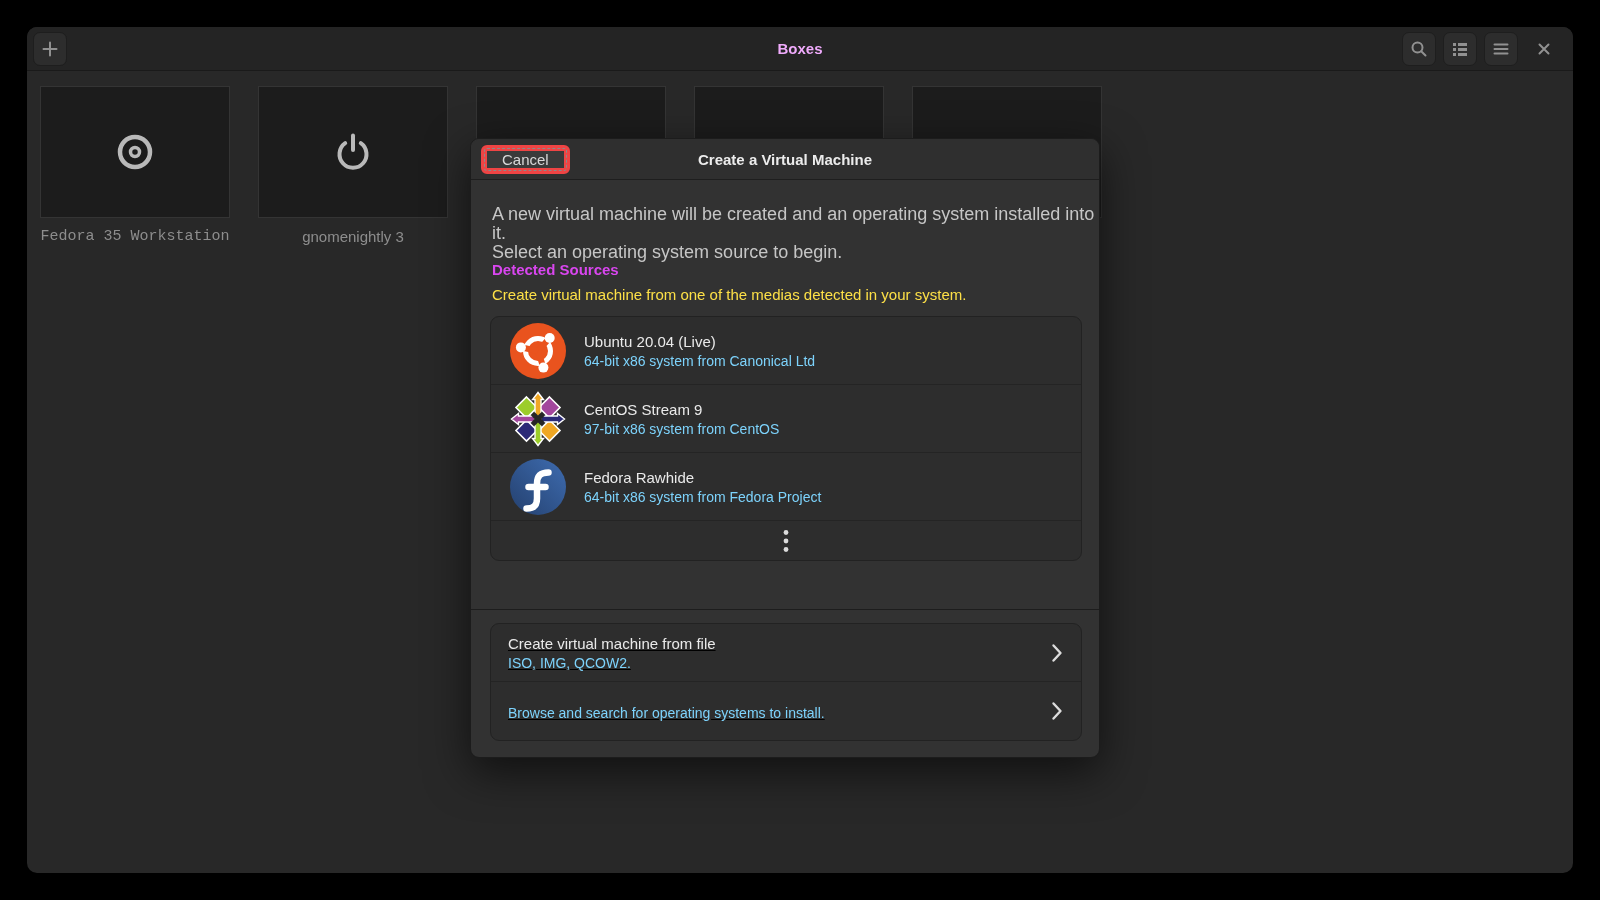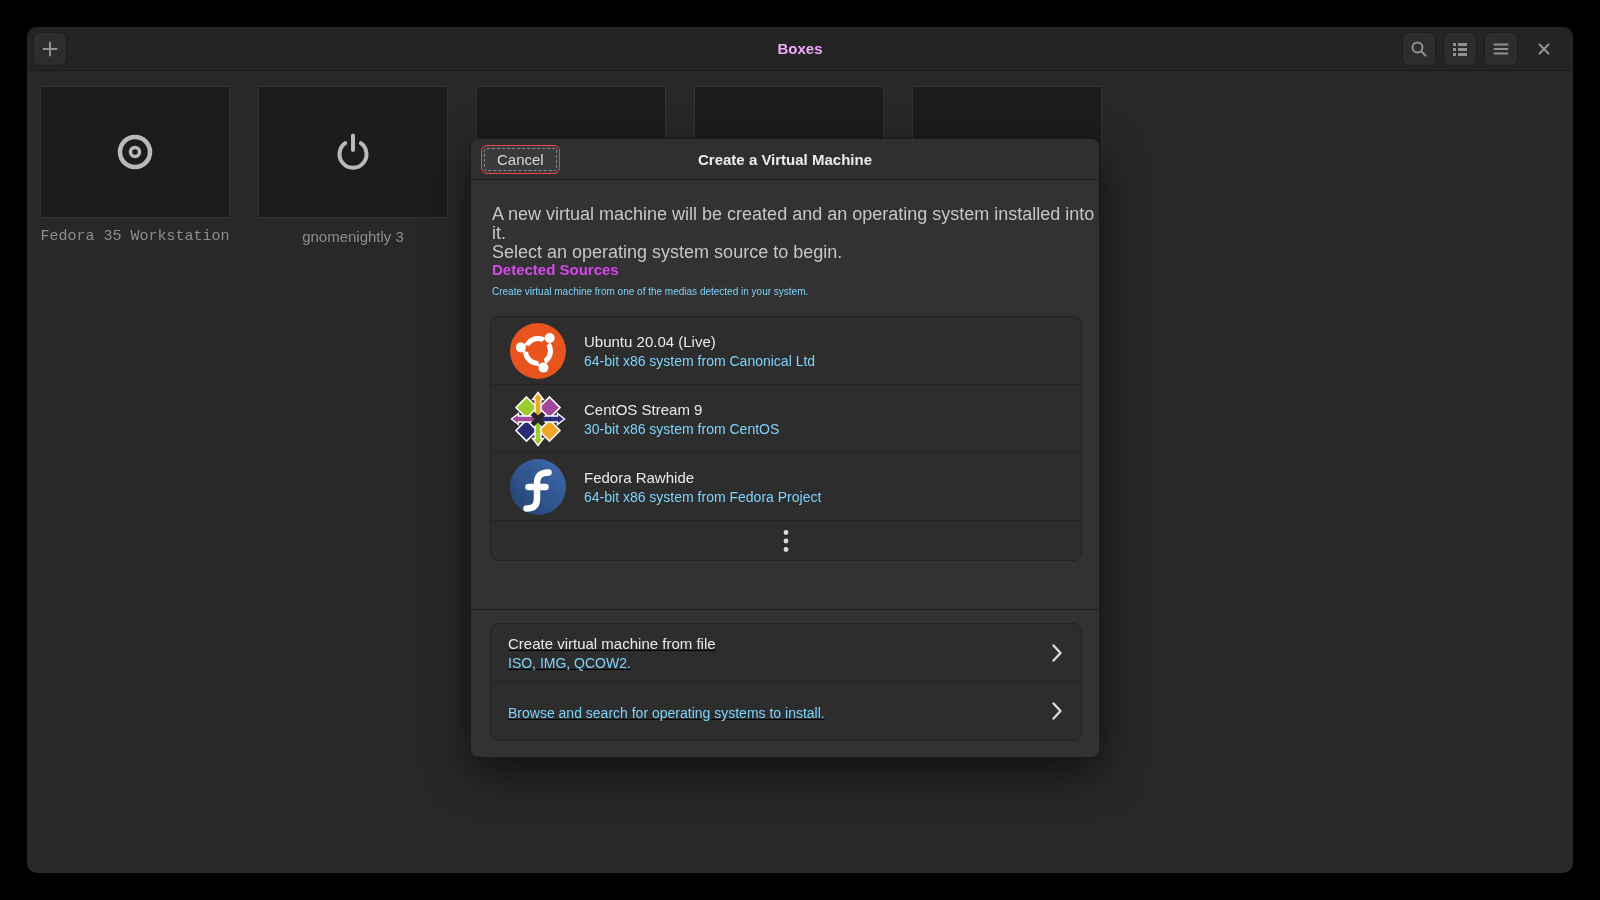--- a/index.html
+++ b/index.html
@@ -30,26 +30,26 @@
 
   
   .dialog { position:absolute; left:470px; top:138px; width:630px; height:620px;
             background:#323232; border:1px solid #1c1c1c; border-radius:9px;
             box-shadow:0 14px 44px rgba(0,0,0,.6); }
   .dialog-header { position:absolute; left:0; top:0; right:0; height:41px; background:#2f2f2f;
                    border-bottom:1px solid #1e1e1e; border-radius:9px 9px 0 0; }
   .dialog-title { position:absolute; left:0; right:0; top:0; height:48px; line-height:41px;
                   text-align:center; font-size:15px; font-weight:bold; color:#ececec; }
   .cancel-btn { position:absolute; left:10px; top:6px; height:29px; padding:0 15px;
-                background:#3a3a3a; border:1px solid #ef4444; border-radius:6px;
+                background:#3a3a3a; border:6px solid #ef4444; border-radius:6px;
                 color:#d8d8d8; font-size:15px; font-family:inherit;
                 outline:1px dashed #8a8a8a; outline-offset:-4px; cursor:pointer; }
   .intro { position:absolute; left:21px; top:66px; font-size:18px; line-height:19px; color:#c6c6c6; }
   .sec-heading { position:absolute; left:21px; top:122px; font-size:15px; font-weight:bold; color:#d946ef; }
-  .sec-desc { position:absolute; left:21px; top:147px; font-size:10px; color:#7dd3fc; }
+  .sec-desc { position:absolute; left:21px; top:147px; font-size:15px; color:#fde047; }
 
   .source-list { position:absolute; left:19px; top:177px; width:592px; height:245px;
                  background:#2d2d2d; border:1px solid #222222; border-radius:9px; overflow:hidden; }
   .source-row { position:relative; height:68px; display:flex; align-items:center;
                 padding-left:19px; border-bottom:1px solid #242424; cursor:pointer; }
   .os-logo { width:56px; height:56px; margin-right:18px; flex:0 0 auto; }
   .row-text { display:flex; flex-direction:column; }
   .row-title { font-size:15px; color:#eaeaea; }
   .row-sub { font-size:14px; color:#7dd3fc; margin-top:3px; }
   .more-row { height:39px; display:flex; align-items:center; justify-content:center; cursor:pointer; }
@@ -183,21 +183,21 @@
             <polygon points="1.5,28 8.5,22.5 8.5,25 25,25 25,31 8.5,31 8.5,33.5" fill="#a3479d"></polygon>
             <polygon points="54.5,28 47.5,22.5 47.5,25 31,25 31,31 47.5,31 47.5,33.5" fill="#2b2a77"></polygon>
           </g>
           <g stroke="#262626" stroke-width="5">
             <line x1="22.8" y1="22.8" x2="33.2" y2="33.2"></line>
             <line x1="33.2" y1="22.8" x2="22.8" y2="33.2"></line>
           </g>
         </svg>
         <div class="row-text">
           <div class="row-title">CentOS Stream 9</div>
-          <div class="row-sub">30-bit x86 system from CentOS</div>
+          <div class="row-sub">97-bit x86 system from CentOS</div>
         </div>
       </div>
 
       <div class="source-row">
         <svg class="os-logo" viewBox="0 0 56 56">
           <defs>
             <linearGradient id="fedgrad" x1="0" y1="1" x2="1" y2="0">
               <stop offset="0" stop-color="#24406e"></stop>
               <stop offset="1" stop-color="#3e6cb0"></stop>
             </linearGradient>

